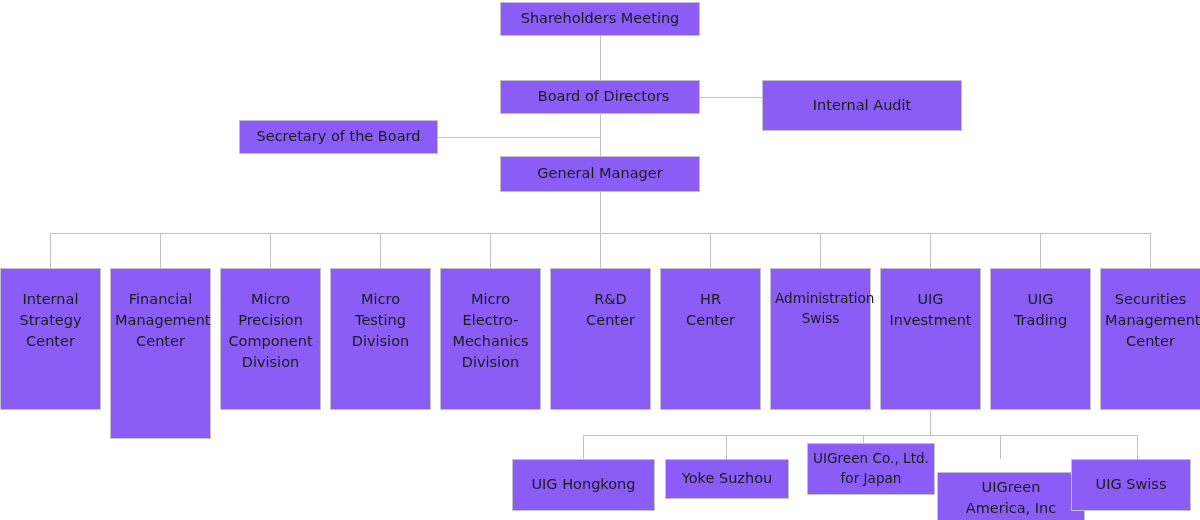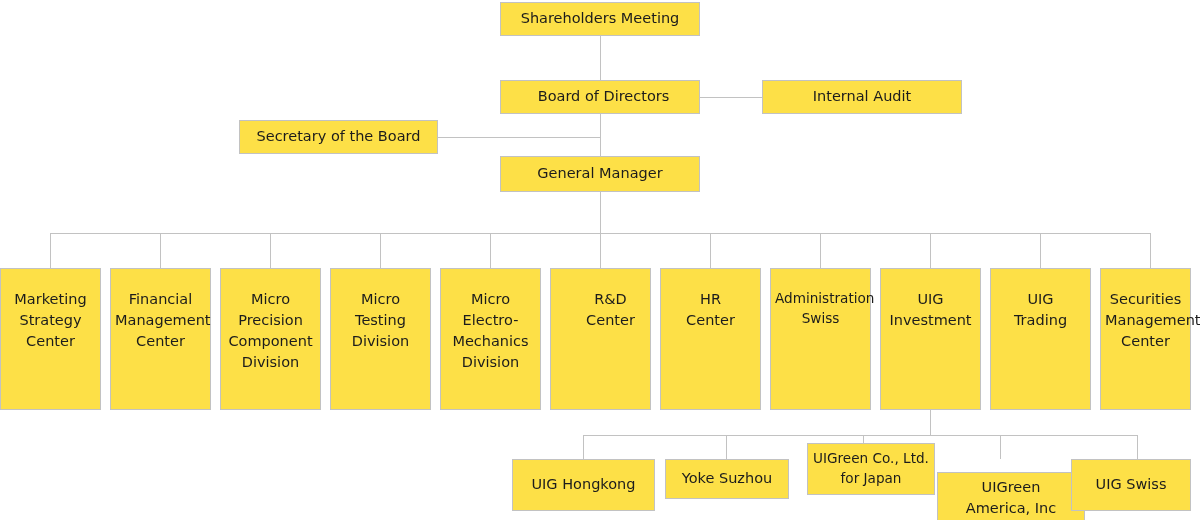--- a/index.html
+++ b/index.html
@@ -12,21 +12,21 @@
     width: 1200px;
     height: 520px;
     background: #ffffff;
     font-family: "DejaVu Sans", "Liberation Sans", sans-serif;
     overflow: hidden;
   }
   .node {
     position: absolute;
     box-sizing: border-box;
     border: 1px solid #c2c2c2;
-    background: #fde047;
+    background: #8b5cf6;
     display: flex;
     align-items: center;
     justify-content: flex-start;
     text-align: center;
     color: #1c1c1c;
     font-size: 14.5px;
     line-height: 1.45;
     padding: 2px 4px;
     z-index: 2;
   }
@@ -58,21 +58,21 @@
   </div>
 
   <div class="connector v" style="left:600px; top:36px; height:44px;"></div>
 
   <div class="node" style="left:500px; top:80px; width:200px; height:34px;padding-left:11px;">
     <span class="label">Board of Directors</span>
   </div>
 
   <div class="connector h" style="left:700px; top:97px; width:62px;"></div>
 
-  <div class="node" style="left:762px; top:80px; width:200px; height:34px;">
+  <div class="node" style="left:762px; top:80px; width:200px; height:51px;">
     <span class="label">Internal Audit</span>
   </div>
 
   <div class="connector v" style="left:600px; top:114px; height:42px;"></div>
 
   <div class="connector h" style="left:438px; top:137px; width:162px;"></div>
 
   <div class="node" style="left:500px; top:156px; width:200px; height:36px;">
     <span class="label">General Manager</span>
   </div>
@@ -91,25 +91,25 @@
   <div class="connector v" style="left:380px; top:233px; height:35px;"></div>
   <div class="connector v" style="left:490px; top:233px; height:35px;"></div>
   <div class="connector v" style="left:600px; top:233px; height:35px;"></div>
   <div class="connector v" style="left:710px; top:233px; height:35px;"></div>
   <div class="connector v" style="left:820px; top:233px; height:35px;"></div>
   <div class="connector v" style="left:930px; top:233px; height:35px;"></div>
   <div class="connector v" style="left:1040px; top:233px; height:35px;"></div>
   <div class="connector v" style="left:1150px; top:233px; height:35px;"></div>
 
   <div class="node tall" style="left:0px; top:268px; width:101px; height:142px;">
-    <span class="label">Marketing
+    <span class="label">Internal
 Strategy
 Center</span>
   </div>
-  <div class="node tall" style="left:110px; top:268px; width:101px; height:142px;">
+  <div class="node tall" style="left:110px; top:268px; width:101px; height:171px;">
     <span class="label">Financial
 Management
 Center</span>
   </div>
   <div class="node tall" style="left:220px; top:268px; width:101px; height:142px;">
     <span class="label">Micro
 Precision
 Component
 Division</span>
   </div>
@@ -137,21 +137,21 @@
 Swiss</span>
   </div>
   <div class="node tall" style="left:880px; top:268px; width:101px; height:142px;">
     <span class="label">UIG
 Investment</span>
   </div>
   <div class="node tall" style="left:990px; top:268px; width:101px; height:142px;">
     <span class="label">UIG
 Trading</span>
   </div>
-  <div class="node tall" style="left:1100px; top:268px; width:91px; height:142px;">
+  <div class="node tall" style="left:1100px; top:268px; width:101px; height:142px;">
     <span class="label">Securities
 Management
 Center</span>
   </div>
 
   <div class="connector v" style="left:930px; top:410px; height:25px;"></div>
 
   <div class="connector h" style="left:583px; top:435px; width:554px;"></div>
 
   <div class="connector v" style="left:583px;  top:435px; height:24px;"></div>

